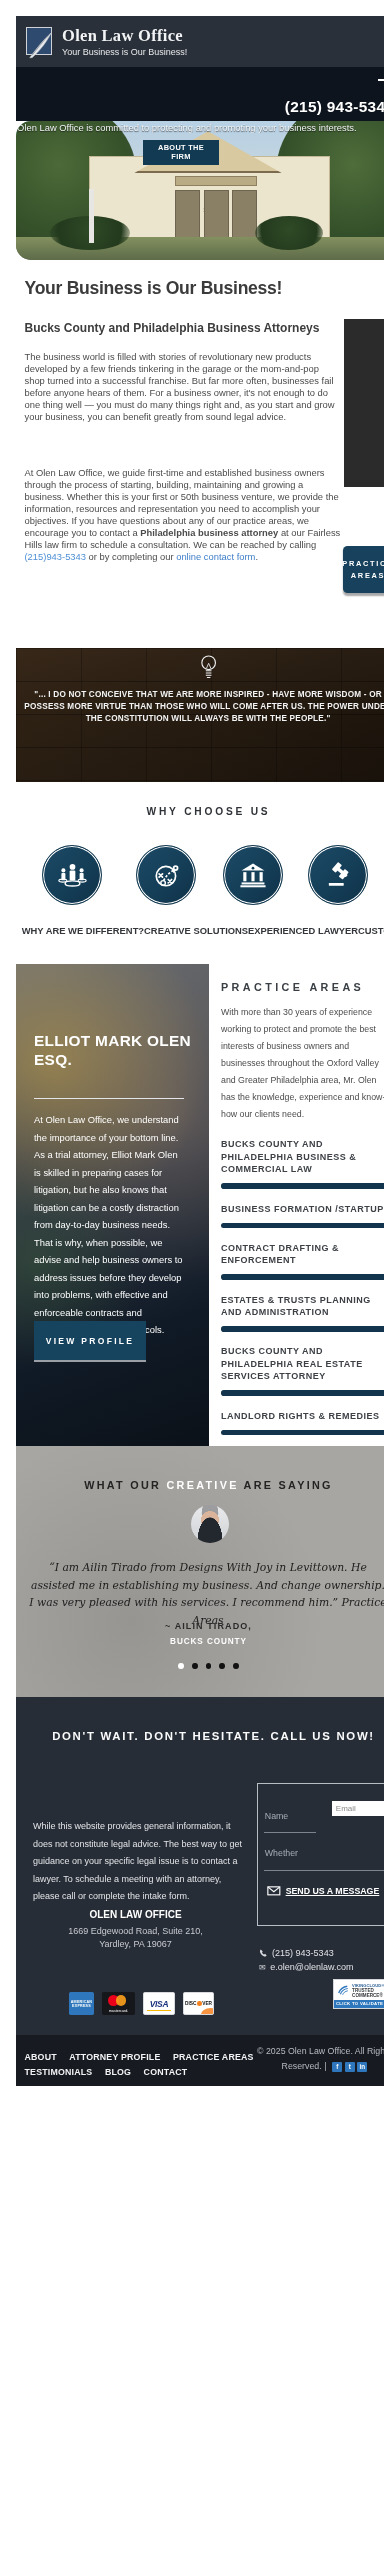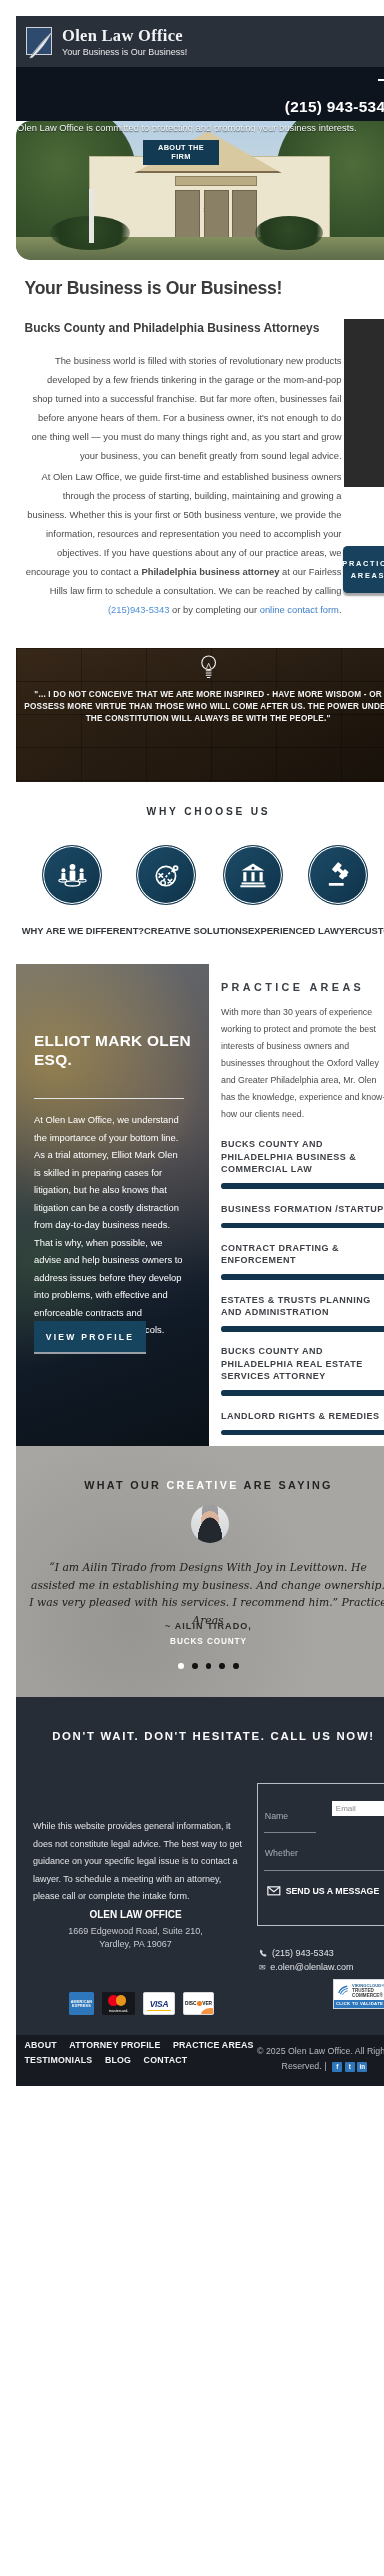--- a/index.html
+++ b/index.html
@@ -32,21 +32,21 @@
   .bush{position:absolute;bottom:10.2px;width:80px;height:34px;border-radius:50%;background:radial-gradient(circle at 50% 40%, #2f4a26 0%, #233a1d 70%, rgba(30,45,22,0) 100%);}
   .bush.b1{left:34px;} .bush.b2{left:239px;width:68px;}
   .signpost{position:absolute;left:73px;top:68px;width:4.6px;height:54px;background:#e8e6e2;}
   .hero-caption{position:absolute;left:1.1px;top:1.1px;width:382px;color:#f2f4f6;font-size:9.4px;white-space:nowrap;overflow:hidden;text-shadow:0 0.6px 1.1px rgba(0,0,0,.6);}
   .hero-btn{position:absolute;left:127px;top:19px;width:76px;height:24.5px;background:#123a52;color:#fff;border:none;font-family:inherit;font-size:7.4px;font-weight:bold;letter-spacing:0.3px;cursor:pointer;}
 
   
   .intro{position:relative;height:388px;background:#fff;}
   .intro h1{margin:0;position:absolute;left:8.5px;top:18px;font-size:17.6px;color:#3b3b3b;letter-spacing:-0.3px;}
   .intro h2{margin:0;position:absolute;left:8.5px;top:61px;font-size:12px;color:#3d3d3d;}
-  .intro .para{position:absolute;left:8.5px;width:317px;font-size:9.4px;line-height:19px;color:#4b4b4b;text-align:right;}
+  .intro .para{position:absolute;left:8.5px;width:317px;font-size:9.4px;line-height:12px;color:#4b4b4b;}
   .intro .p1{top:82px;}
   .intro .p2{top:198px;}
   .intro a{color:#4e8fd5;text-decoration:none;}
   .intro a.form-link{color:#3f7fc9;}
   .side-block{position:absolute;right:0;top:59px;width:57px;height:168px;background:#2b2b2b;}
   .practice-tab{position:absolute;right:8px;top:286px;width:50px;height:47px;background:#17415c;border-radius:4.6px;box-shadow:0 2.8px 1.7px rgba(0,0,0,.35);color:#fff;display:flex;flex-direction:column;align-items:center;justify-content:center;cursor:pointer;}
   .practice-tab span{font-size:7.4px;font-weight:bold;letter-spacing:1.7px;line-height:11.4px;}
 
   
   .quote-banner{position:relative;height:134px;overflow:hidden;
@@ -70,21 +70,21 @@
   .profile-section{position:relative;height:482px;background:#fff;display:flex;}
   .attorney-card{position:relative;width:193px;height:482px;overflow:hidden;color:#fff;
     background:
       radial-gradient(circle at 18% 20%, rgba(214,170,60,.45) 0%, rgba(214,170,60,0) 38%),
       radial-gradient(circle at 12% 62%, rgba(70,110,60,.35) 0%, rgba(70,110,60,0) 30%),
       radial-gradient(circle at 80% 32%, rgba(185,150,125,.30) 0%, rgba(185,150,125,0) 45%),
       linear-gradient(160deg, #6e7074 0%, #585b60 20%, #2c3440 48%, #101a26 75%, #0b1118 100%);}
   .attorney-name{position:absolute;left:18px;top:67px;font-size:15.4px;font-weight:bold;line-height:19px;letter-spacing:0.3px;}
   .attorney-divider{position:absolute;left:18px;top:134px;width:150px;height:0.6px;background:#e3e5e8;}
   .attorney-bio{position:absolute;left:18px;top:147px;width:151px;font-size:9.4px;line-height:17.5px;}
-  .view-profile-btn{position:absolute;left:18px;top:357px;width:112px;height:33px;background:#16435e;border:none;border-bottom:2.3px solid #9aa0a5;color:#fff;font-family:inherit;font-size:8.5px;font-weight:bold;letter-spacing:2.3px;cursor:pointer;}
+  .view-profile-btn{position:absolute;left:18px;top:357px;width:112px;height:41px;background:#16435e;border:none;border-bottom:2.3px solid #9aa0a5;color:#fff;font-family:inherit;font-size:8.5px;font-weight:bold;letter-spacing:2.3px;cursor:pointer;}
   .practice-col{position:relative;width:191px;height:482px;background:#fff;box-sizing:border-box;padding:17px 8px 0 12px;}
   .practice-heading{font-size:10.8px;font-weight:bold;letter-spacing:3.4px;color:#3a3f45;margin:0 0 11.4px 0;}
   .practice-intro{font-size:8.8px;line-height:17px;color:#4b4b4b;margin:0 0 15px 0;width:171px;}
   .pa-item{margin-bottom:13.7px;}
   .pa-title{font-size:9px;font-weight:bold;letter-spacing:0.5px;line-height:12.5px;color:#3d4146;cursor:pointer;}
   .pa-bar{margin-top:7.4px;width:175px;height:5.7px;border-radius:2.8px;background:#12344c;}
 
   
   .testimonials{position:relative;height:251px;background:radial-gradient(circle at 30% 70%, rgba(120,118,115,.35), rgba(0,0,0,0) 60%), #a8a6a2;}
   .t-heading{position:absolute;left:0;right:0;top:33px;text-align:center;font-size:10.8px;font-weight:bold;letter-spacing:2.3px;color:#232323;}
@@ -114,21 +114,21 @@
   .cf-email{position:absolute;right:4px;top:17px;width:55px;height:15px;background:#ffffff;border:1.1px solid #fff;box-sizing:border-box;font-family:inherit;font-size:8px;color:#555;padding:1.1px 2.8px;}
   .cf-email::placeholder{color:#8a8a8a;}
   .cf-label{position:absolute;left:6.8px;font-size:8.8px;color:#a7adb5;}
   .cf-name-label{top:27px;} .cf-message-label{top:64px;}
   .cf-underline{position:absolute;left:6.3px;height:0.6px;background:#7d838c;}
   .cf-underline.u-name{top:48px;width:52px;}
   .cf-underline.u-message{top:86px;width:124px;}
   .cf-input{position:absolute;background:transparent;border:none;outline:none;color:#fff;font-family:inherit;font-size:8px;}
   .cf-input.i-name{left:6.3px;top:35px;width:52px;}
   .cf-input.i-message{left:6.3px;top:73px;width:124px;}
-  .cf-send{position:absolute;right:5.7px;top:101px;background:transparent;border:none;color:#fff;font-family:inherit;font-size:8.8px;font-weight:bold;cursor:pointer;display:flex;align-items:center;gap:4.6px;}
+  .cf-send{position:absolute;right:5.7px;top:101px;background:transparent;border:none;color:#fff;font-family:inherit;font-size:8.8px;font-weight:bold;cursor:pointer;display:flex;align-items:center;gap:4.6px;text-decoration:underline;}
   .contact-phone{position:absolute;left:243px;top:251px;font-size:9px;color:#dfe1e5;text-decoration:none;display:flex;align-items:center;gap:4.6px;}
   .contact-email{position:absolute;left:243px;top:265px;font-size:9px;color:#dfe1e5;text-decoration:none;display:flex;align-items:center;gap:4.6px;}
   .env-glyph{font-size:8px;color:#cfd2d7;}
   .payments{position:absolute;left:53px;top:295px;height:23px;display:flex;gap:8px;align-items:center;border-radius:10px;}
   .pay-card{height:23px;border-radius:1.7px;box-sizing:border-box;}
   .pay-amex{width:25px;background:#2e77bc;color:#fff;display:flex;flex-direction:column;align-items:center;justify-content:center;font-size:3.7px;font-weight:bold;letter-spacing:0.2px;}
   .pay-mc{width:33px;background:#16171b;position:relative;}
   .pay-mc .mc-c{position:absolute;top:3.4px;width:10.8px;height:10.8px;border-radius:50%;}
   .pay-mc .mc-red{left:6.3px;background:#eb001b;}
   .pay-mc .mc-org{left:13.7px;background:#f79e1b;opacity:.92;}
@@ -143,21 +143,21 @@
   .tb-top{position:absolute;left:0;top:0;right:0;height:21px;display:flex;align-items:center;}
   .tb-logo{margin-left:2.8px;}
   .tb-text{margin-left:2.8px;line-height:5.1px;}
   .tb-brand{font-size:4px;color:#20588f;font-weight:bold;letter-spacing:0.1px;}
   .tb-line{font-size:4.6px;color:#35383b;font-weight:bold;}
   .tb-validate{position:absolute;left:0;right:0;bottom:0;height:8.5px;background:#2e77bc;color:#fff;font-size:4.3px;font-weight:bold;letter-spacing:0.3px;display:flex;align-items:center;justify-content:center;gap:2.3px;}
   .tb-validate .chk{color:#7fe57f;font-size:5.1px;}
 
   
   .site-footer{position:relative;height:51px;background:#171a21;}
-  .footer-links{position:absolute;left:8.5px;top:5px;width:245px;display:flex;flex-wrap:wrap;column-gap:12.5px;row-gap:4.6px;}
+  .footer-links{position:absolute;left:8.5px;top:17px;width:245px;display:flex;flex-wrap:wrap;column-gap:12.5px;row-gap:4.6px;}
   .footer-links a{color:#f2f3f5;font-size:8.8px;font-weight:bold;letter-spacing:0.2px;text-decoration:none;white-space:nowrap;}
   .footer-copy{position:absolute;left:239px;top:9px;width:139px;text-align:center;color:#b6bac1;font-size:8.8px;line-height:15.4px;}
   .footer-copy .social-row{display:inline-flex;align-items:center;gap:2.3px;vertical-align:middle;margin-left:3.4px;}
   .social-icon{display:inline-flex;align-items:center;justify-content:center;width:10.2px;height:10.2px;background:#2e77bc;color:#fff;font-size:6.3px;font-weight:bold;border-radius:1.1px;cursor:pointer;text-decoration:none;}
   .bottom-space{height:505px;background:#ffffff;}
 </style>
 </head>
 <body>
 
 <div class="page">

